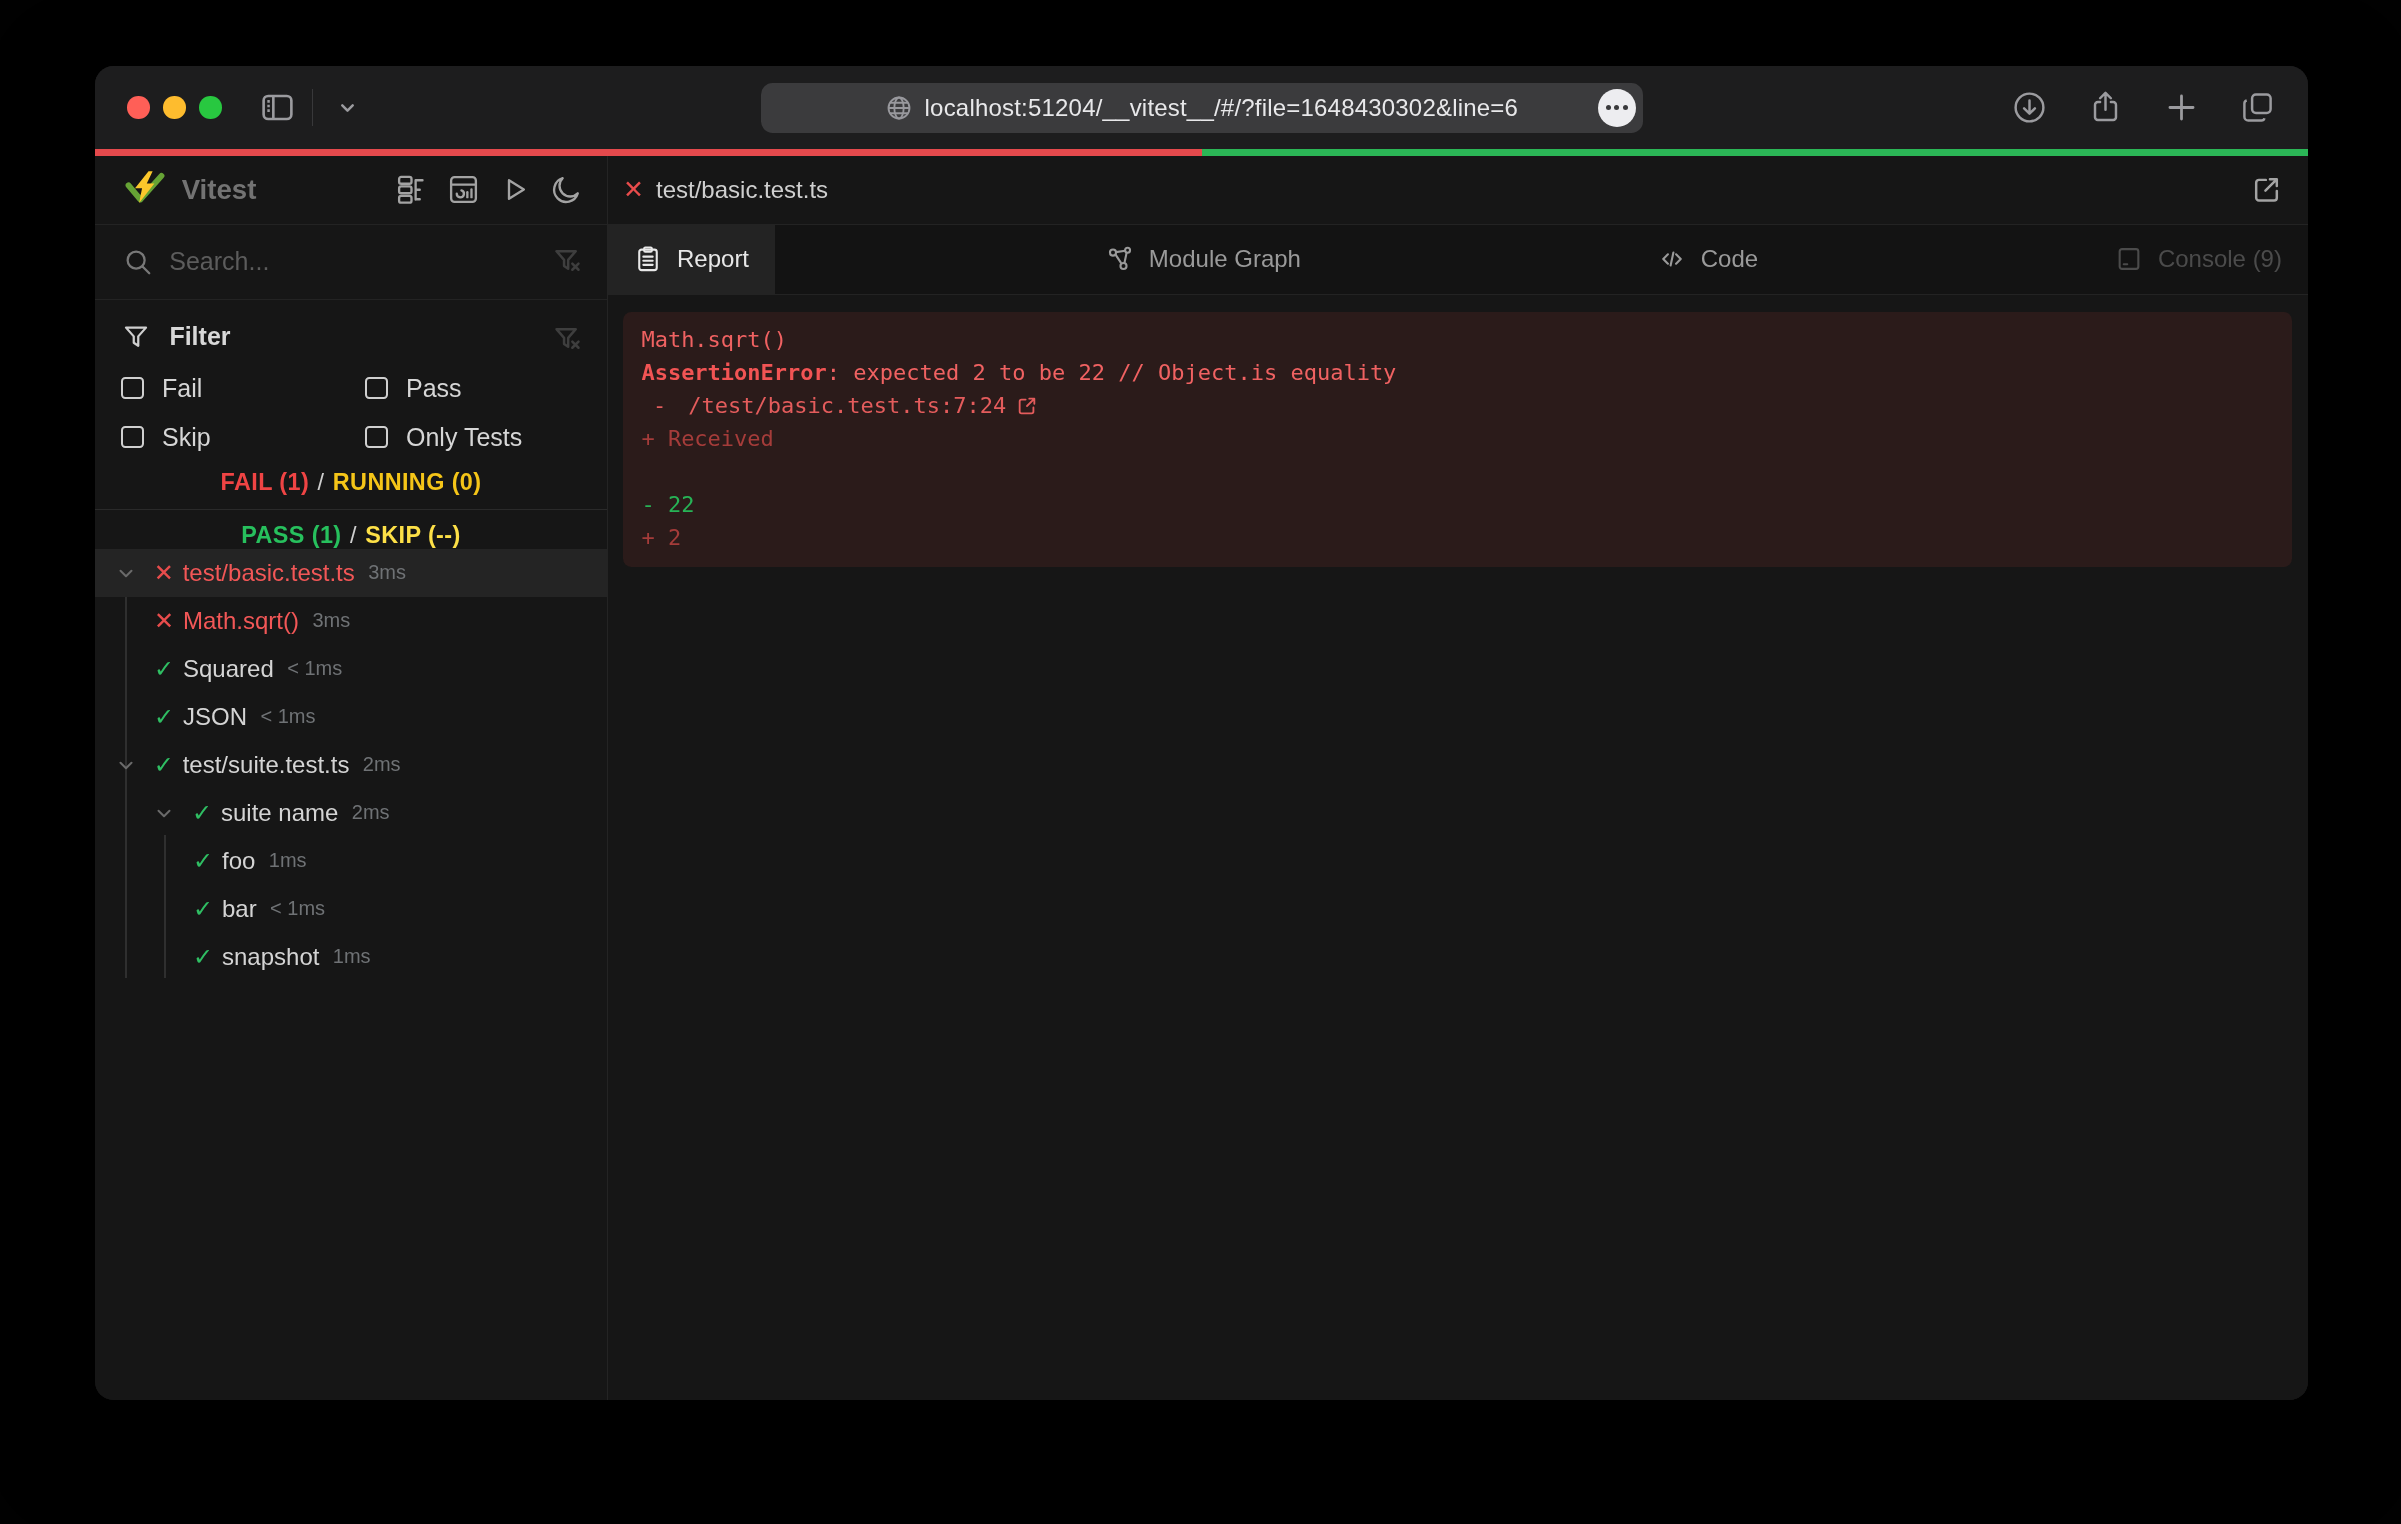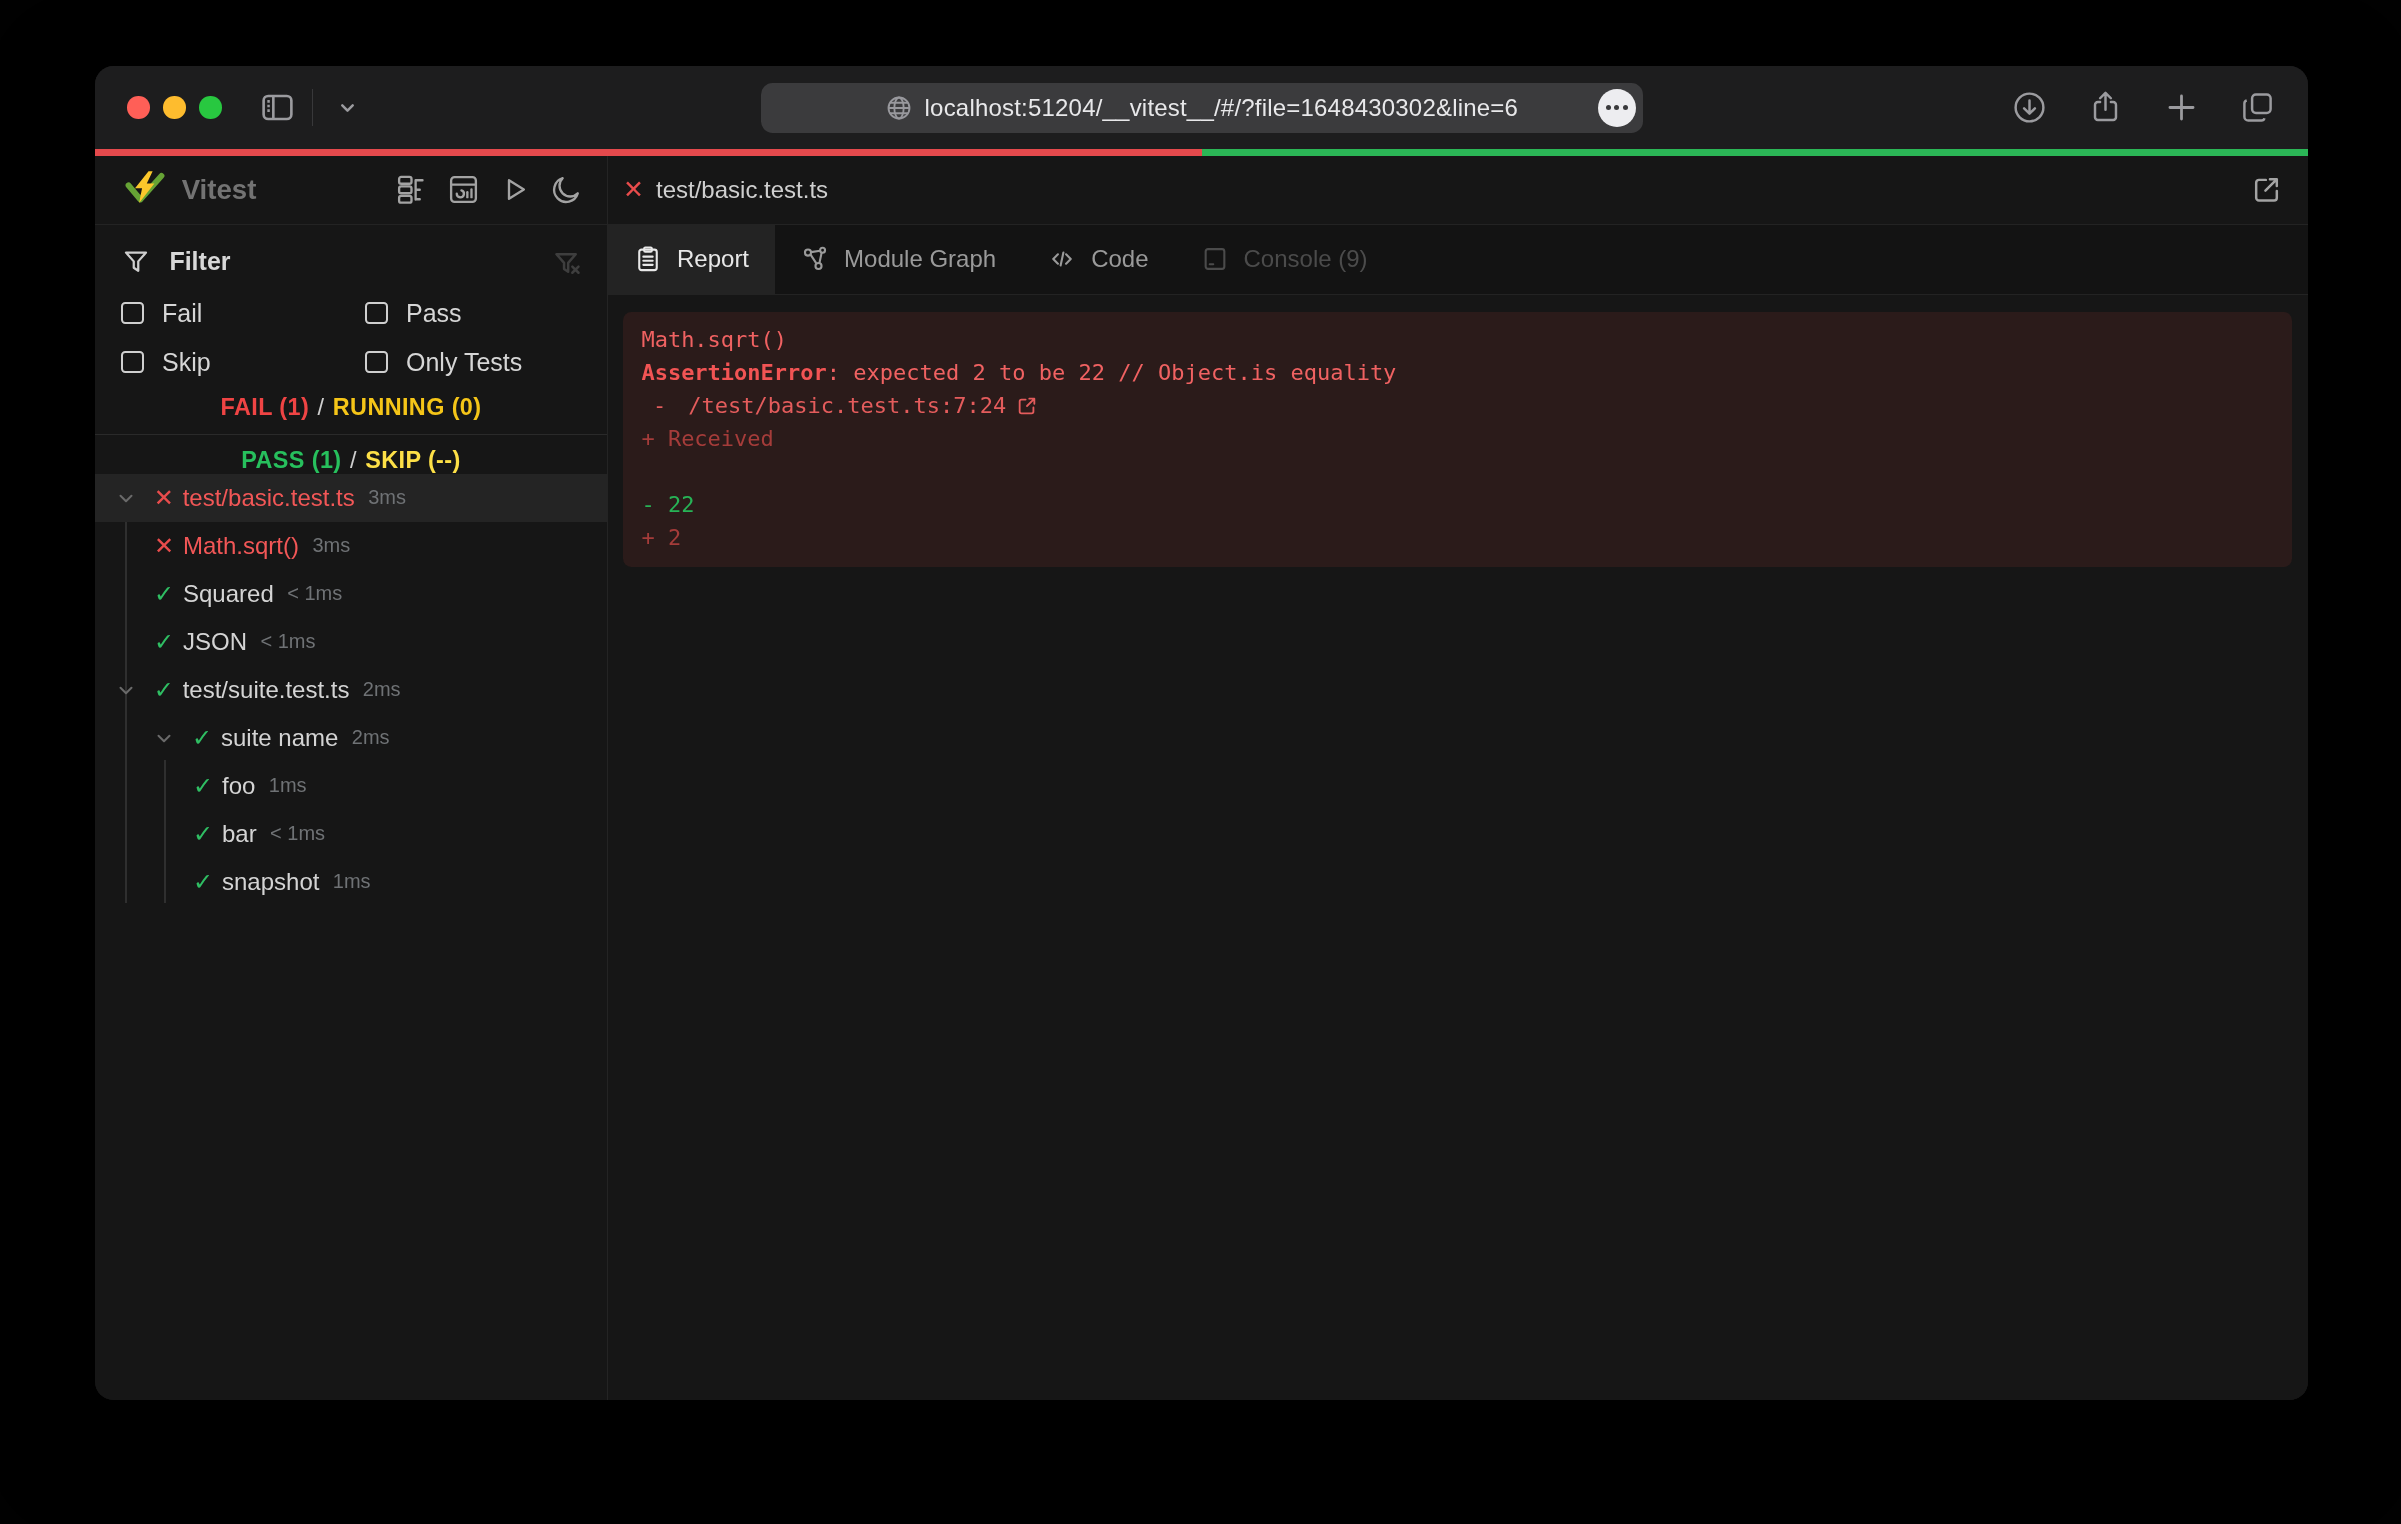--- a/index.html
+++ b/index.html
@@ -90,21 +90,21 @@
 
   
   .main-header { height:69px; flex:0 0 auto; border-bottom:1.7px solid #232323;
                  display:flex; align-items:center; padding:0 25px 0 15px; }
   .mh-x { color:#e84c4c; font-size:25px; width:33px; }
   .mh-file { font-size:24px; color:#cfcfcf; }
   .mh-open { margin-left:auto; color:#a3a3a3; display:flex; }
 
   
   .main-tabs { height:70px; flex:0 0 auto; background:#131313; border-bottom:1.7px solid #232323;
-               display:flex; align-items:stretch; }
+               display:flex; align-items:stretch;justify-content:space-between; }
   .tab { display:flex; align-items:center; gap:15px; padding:0 26px; font-size:24px; color:#9a9a9a; cursor:default; }
   .tab .ticon { display:flex; }
   .tab.active { background:#232323; color:#e8e8e8; }
   .tab.disabled { color:#4b4b4b; }
 
   
   .main-content { flex:1; background:#161616; padding:17.5px 14px 0 15px; }
   .error-panel { width:1669px; background:#2b1b1a; border-radius:8.4px; padding:11px 18.4px 12.5px;
                  font-family:"DejaVu Sans Mono", monospace; font-size:22px; line-height:33px; }
   .ln { white-space:pre; }
@@ -232,20 +232,35 @@
             </svg>
           </span>
           <span class="tool-btn">
             <svg width="33" height="33" viewBox="0 0 24 24" fill="none" stroke="currentColor" stroke-width="1.7" stroke-linejoin="round">
               <path d="M20.2 14.8A8.8 8.8 0 1 1 9.2 3.8a7.2 7.2 0 0 0 11 11z"></path>
             </svg>
           </span>
         </span>
       </div>
 
+      <div class="sb-search">
+        <span>
+          <svg width="30" height="30" viewBox="0 0 24 24" fill="none" stroke="currentColor" stroke-width="1.8" stroke-linecap="round">
+            <circle cx="10.5" cy="10.5" r="6.8"></circle>
+              <line x1="15.6" y1="15.6" x2="21" y2="21"></line>
+          </svg>
+        </span>
+        <input placeholder="Search..." style="">
+        <span class="funnel-dim">
+          <svg width="33" height="33" viewBox="0 0 24 24" fill="none" stroke="currentColor" stroke-width="1.8" stroke-linecap="round" stroke-linejoin="round">
+            <path d="M4 4.5h14l-5.5 6.3v6.5l-3-2V10.8z"></path>
+              <path d="M15.5 13.5l4.5 4.5M20 13.5L15.5 18"></path>
+          </svg>
+        </span>
+      </div>
 
       <div class="sb-filter">
         <div class="filter-head">
           <span class="funnel">
             <svg width="30" height="30" viewBox="0 0 24 24" fill="none" stroke="currentColor" stroke-width="1.8" stroke-linejoin="round">
               <path d="M4 4.5h16l-6.2 7v7.5l-3.6-2.4v-5.1z"></path>
             </svg>
           </span>
           <span class="filter-label">Filter</span>
           <span class="funnel-dim">

